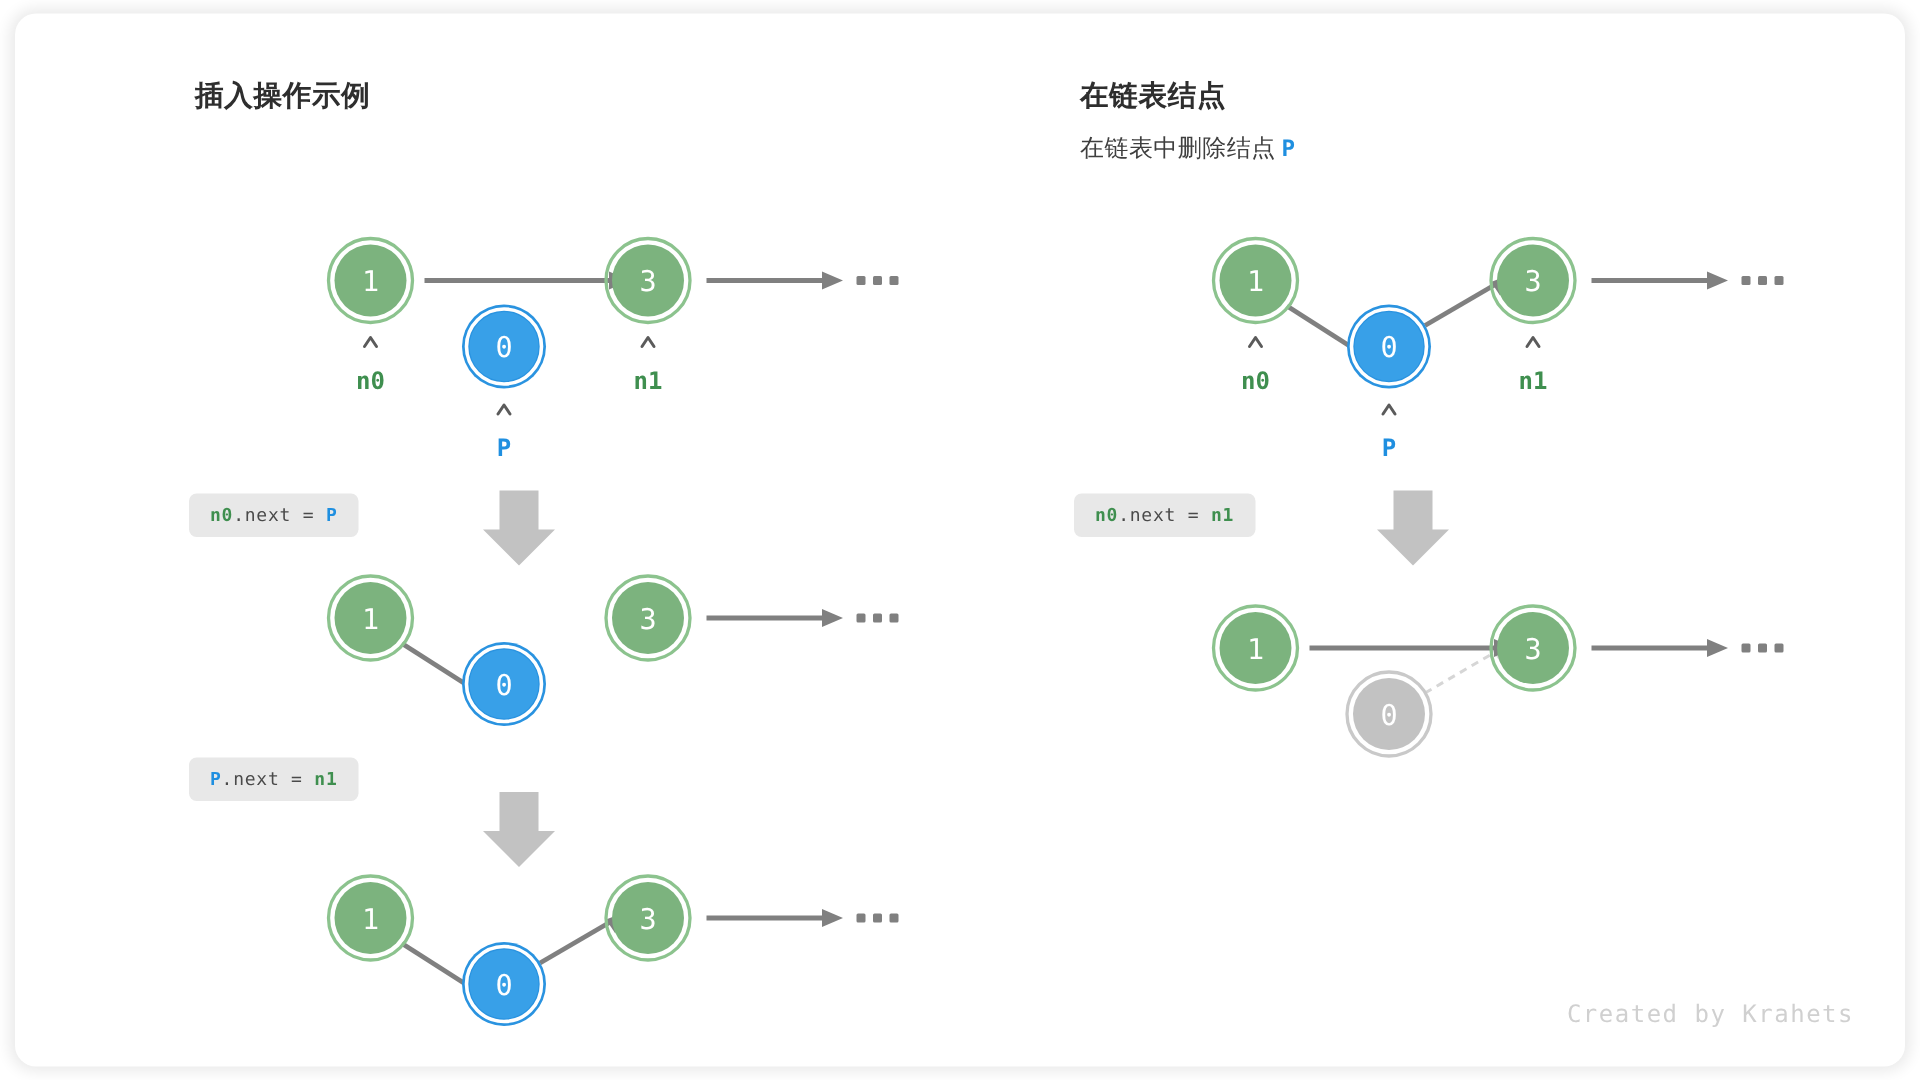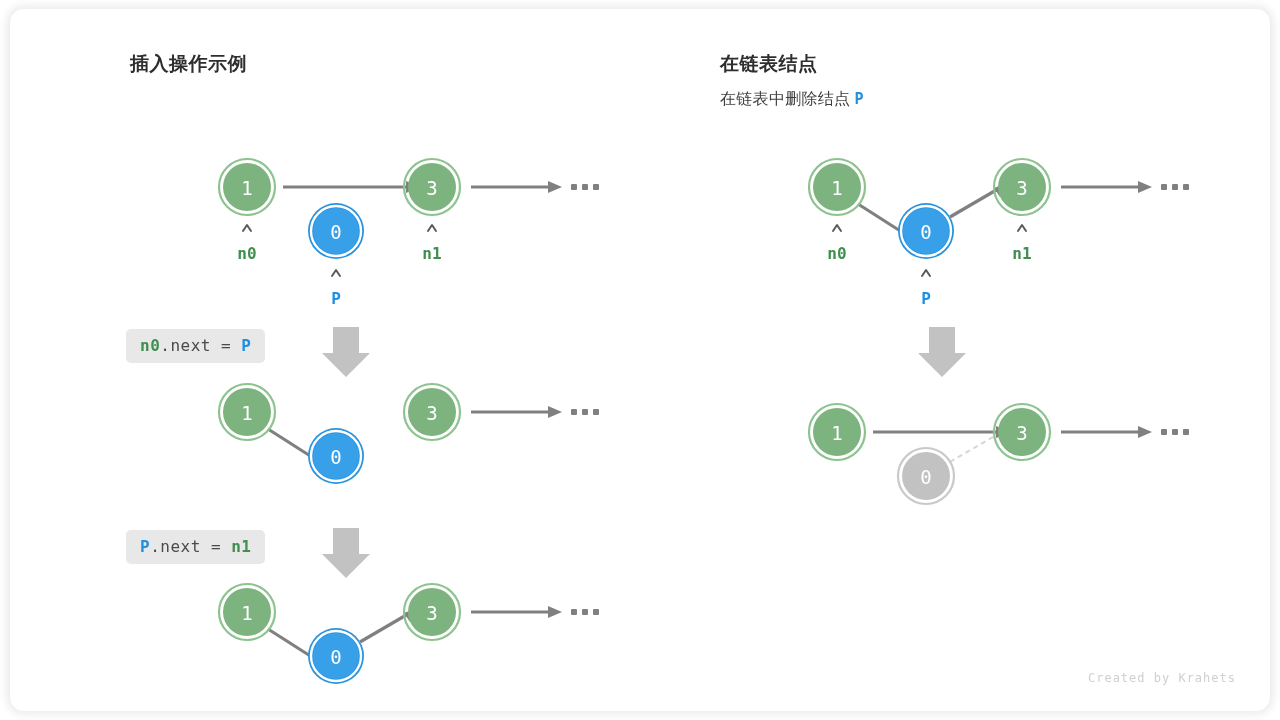--- a/index.html
+++ b/index.html
@@ -61,38 +61,38 @@
   }
   .mono-green { color: #3f8f4f; }
   .mono-blue  { color: #1f8fe0; }
 
   .code-chip {
     position: absolute;
     background: #e8e8e8;
     border-radius: 5px;
     padding: 7px 14px 8px 14px;
     font-family: "DejaVu Sans Mono", monospace;
-    font-size: 16px;
+    font-size: 12px;
     color: #4a4a4a;
     white-space: nowrap;
     letter-spacing: 0.5px;
   }
   .code-chip .g { color: #3f8f4f; font-weight: bold; }
   .code-chip .b { color: #1f8fe0; font-weight: bold; }
 
   .svg-row {
     position: absolute;
     left: 0;
   }
   .credit {
     position: absolute;
     right: 34px;
     bottom: 26px;
     font-family: "DejaVu Sans Mono", monospace;
-    font-size: 12px;
+    font-size: 16px;
     color: #d0d0d0;
     letter-spacing: 1px;
   }
   svg { display: block; overflow: visible; }
   .nodeval {
     font-family: "DejaVu Sans Mono", monospace;
     font-size: 19px;
     fill: #ffffff;
     text-anchor: middle;
     dominant-baseline: central;
@@ -200,21 +200,21 @@
         <text class="nodeval" x="312" y="39">3</text>
       </g>
       <g>
         <circle cx="216" cy="82" r="28" fill="#2a93e0"></circle>
         <circle cx="216" cy="82" r="25" fill="none" stroke="#ffffff" stroke-width="2.4"></circle>
         <circle cx="216" cy="82" r="23" fill="#38a0e8"></circle>
         <text class="nodeval" x="216" y="83">0</text>
       </g>
     </svg>
 
-    <div class="code-chip" style="top:521px; left:6px;">
+    <div class="code-chip" style="top:496px; left:6px;">
       <span class="b">P</span><span>.next = </span><span class="g">n1</span>
     </div>
     <svg class="svg-row" style="top:517px; left:196px;" width="60" height="54" viewBox="0 0 60 54">
       <polygon points="17,2 43,2 43,28 54,28 30,52 6,28 17,28" fill="#c2c2c2"></polygon>
     </svg>
 
     <svg class="svg-row" style="top:565px;" width="590" height="125" viewBox="0 0 590 125">
       <g>
         <line x1="148" y1="55" x2="195" y2="85" stroke="#808080" stroke-width="3.2"></line>
         <polygon points="204,91 190,87 196,78" fill="#808080"></polygon>
@@ -297,20 +297,23 @@
       <g>
         <circle cx="216" cy="82" r="28" fill="#2a93e0"></circle>
         <circle cx="216" cy="82" r="25" fill="none" stroke="#ffffff" stroke-width="2.4"></circle>
         <circle cx="216" cy="82" r="23" fill="#38a0e8"></circle>
         <text class="nodeval" x="216" y="83">0</text>
       </g>
       <path class="caret" d="M212,127 L216,121 L220,127"></path>
       <text class="ptr-label ptr-blue" x="216" y="155">P</text>
     </svg>
 
+    <div class="code-chip" style="top:320px; left:6px;">
+      <span class="g">n0</span><span>.next = </span><span class="g">n1</span>
+    </div>
     <svg class="svg-row" style="top:316px; left:202px;" width="60" height="54" viewBox="0 0 60 54">
       <polygon points="17,2 43,2 43,28 54,28 30,52 6,28 17,28" fill="#c2c2c2"></polygon>
     </svg>
 
     <svg class="svg-row" style="top:385px;" width="590" height="130" viewBox="0 0 590 130">
       <g>
         <line x1="240" y1="68" x2="288" y2="40" stroke="#d6d6d6" stroke-width="2" stroke-dasharray="5 4"></line>
         <polygon points="297,34 285,40 290,47" fill="#d6d6d6"></polygon>
       </g>
       <g>

